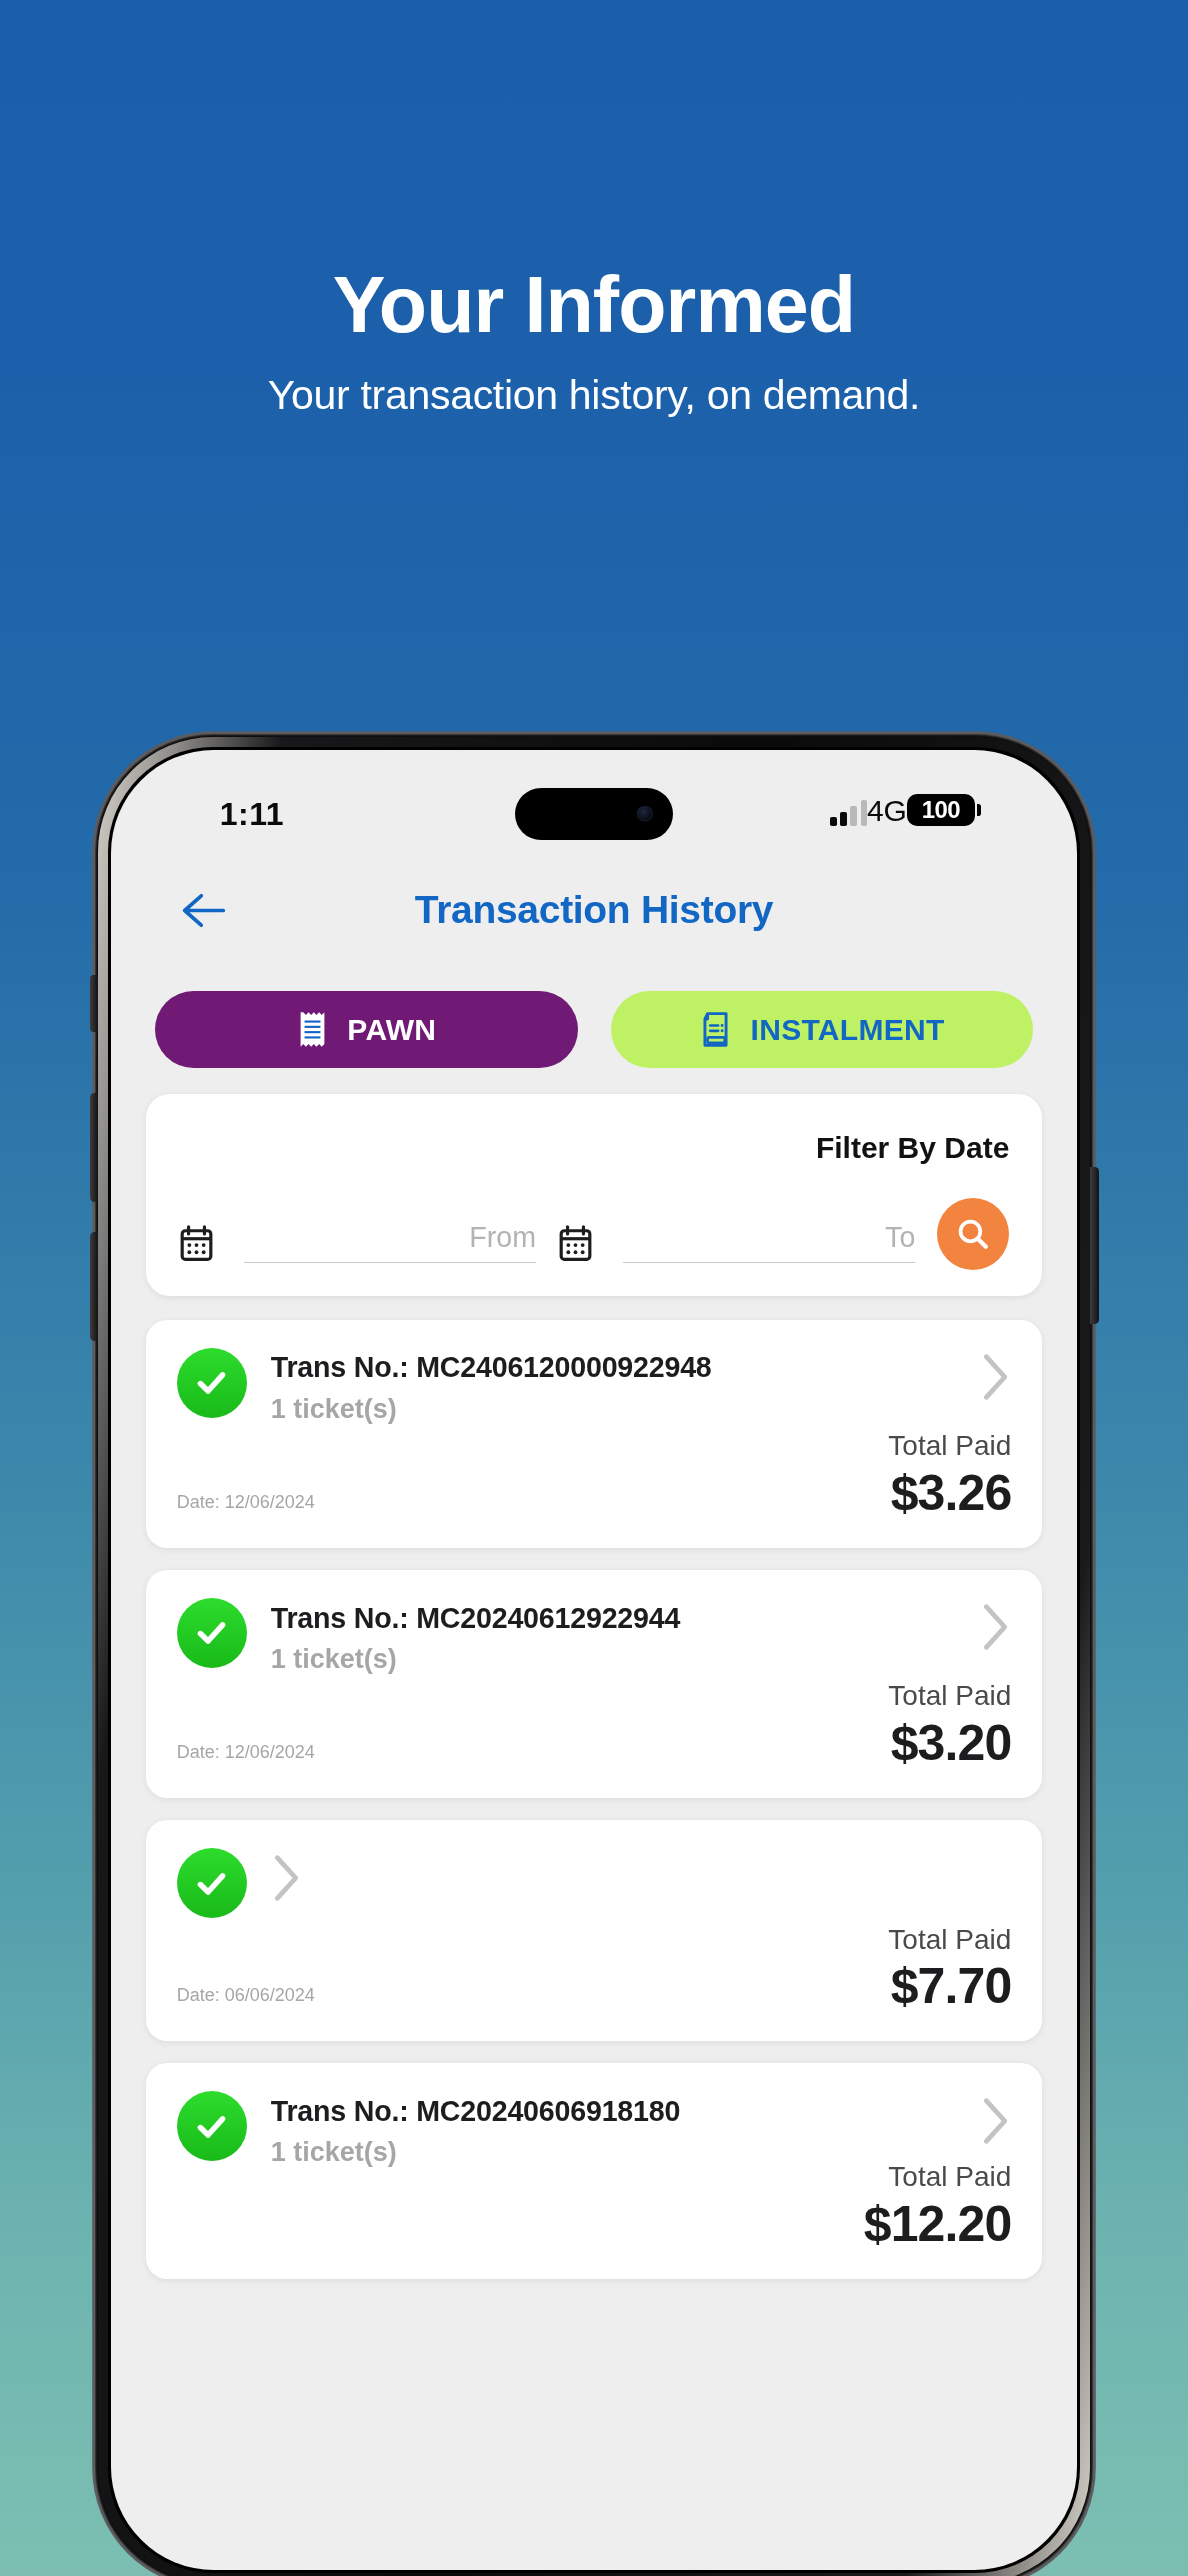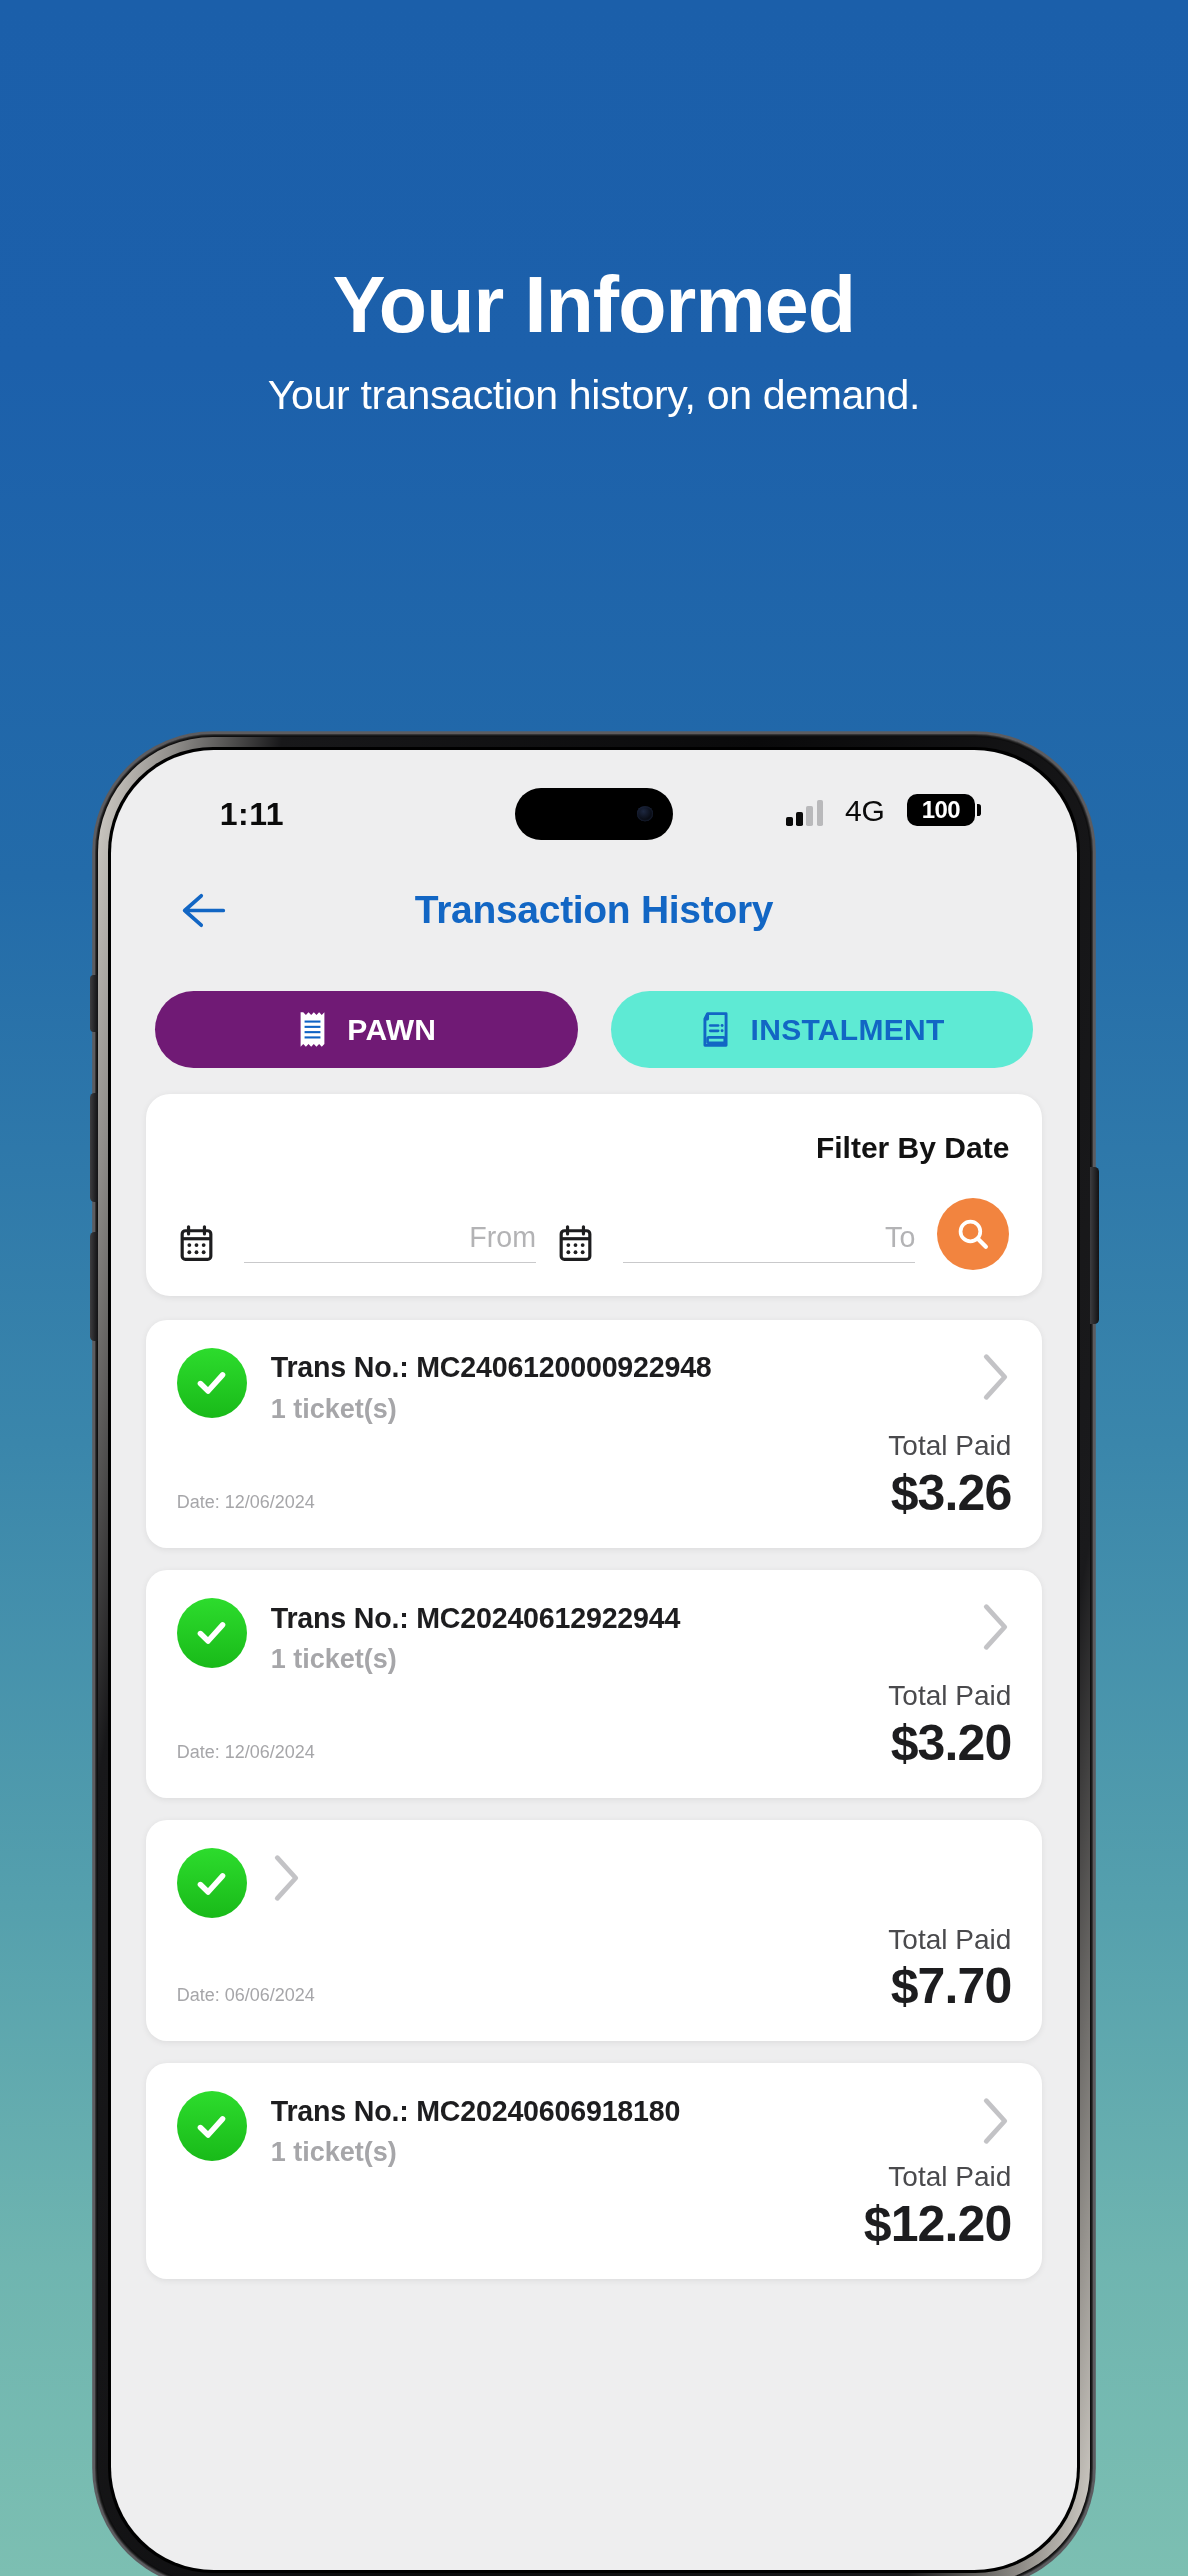--- a/index.html
+++ b/index.html
@@ -70,21 +70,21 @@
     width:158px; height:52px; border-radius:26px; background:#000;
   }
   .di-cam {
     position:absolute; right:20px; top:50%; transform:translateY(-50%);
     width:15.7px; height:15.7px; border-radius:50%;
     background:radial-gradient(circle at 40% 35%,#1d2740 0%,#0a0d16 60%,#05070c 100%);
     box-shadow:inset 0 0 1.8px #2b3a5e;
   }
   .sb-right {
     position:absolute; right:96px; top:44px;
-    display:flex; align-items:flex-end; gap:22px;
+    display:flex; align-items:flex-end; gap:0;
   }
   .sig { display:flex; align-items:flex-end; gap:3.7px; height:26px; }
   .sig i { display:block; width:6.4px; border-radius:1.8px; background:#0b0b0b; }
   .sig i:nth-child(1){ height:8.3px; }
   .sig i:nth-child(2){ height:14px; }
   .sig i:nth-child(3){ height:20px; background:#b9b9bb; }
   .sig i:nth-child(4){ height:26px; background:#b9b9bb; }
   .sb-net { font-size:30px; font-weight:500; color:#0b0b0b; line-height:1; }
   .battery { position:relative; display:flex; align-items:center; }
   .bat-body {
@@ -106,21 +106,21 @@
     font-size:39px; font-weight:bold; color:#1266c4; letter-spacing:-0.3px;
   }
 
   
   .tabs { display:flex; gap:33px; padding:29.5px 44px 0 44px; }
   .tab {
     flex:1; height:77px; border-radius:39px;
     display:flex; align-items:center; justify-content:center; gap:18.4px;
   }
   .tab.active { background:#701a75; }
-  .tab.inactive { background:#5eead4; }
+  .tab.inactive { background:#bef264; }
   .tab-label { font-size:30px; font-weight:bold; letter-spacing:0.3px; }
   .tab.active .tab-label { color:#ffffff; }
   .tab.inactive .tab-label { color:#1266c4; }
 
   
   .content { padding:26px 35px 0 35px; }
   .card {
     background:#ffffff; border-radius:24px;
     box-shadow:0 1.8px 6.4px rgba(0,0,0,0.07);
   }

